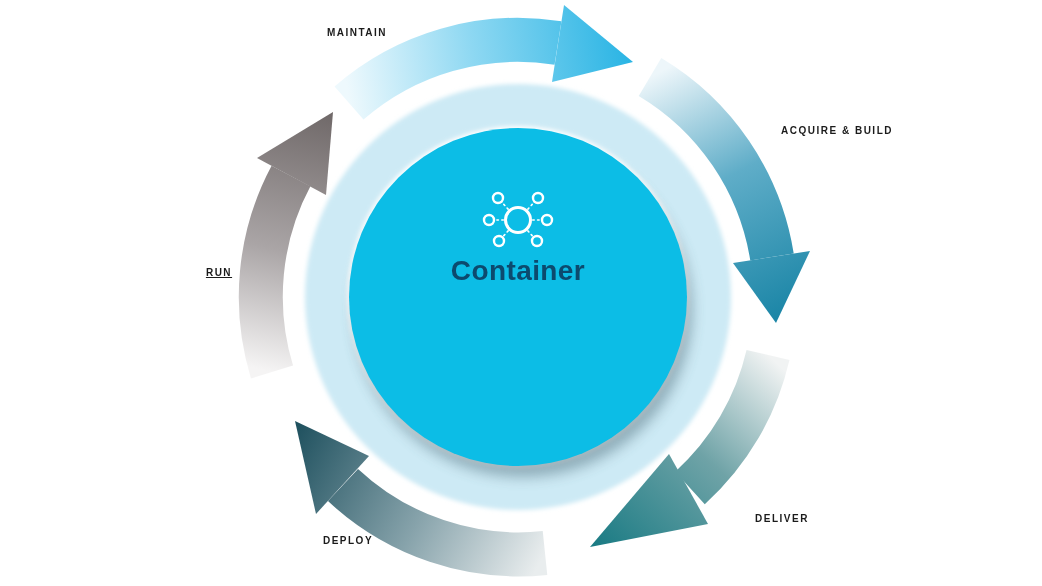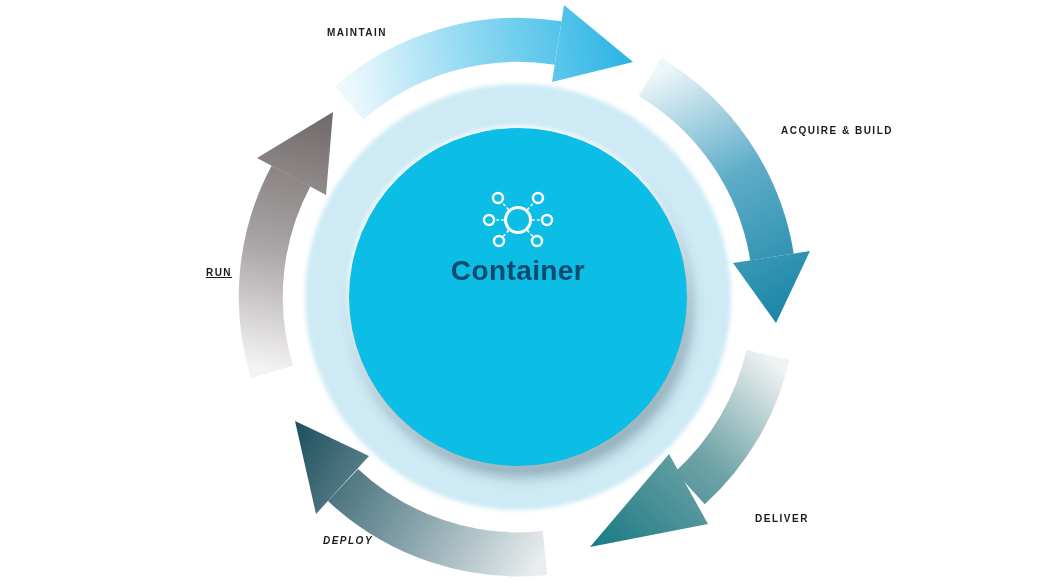--- a/index.html
+++ b/index.html
@@ -46,21 +46,21 @@
     color: #1b1b1b;
     font-size: 10px;
     line-height: 15px;
     font-weight: 800;
     letter-spacing: 1.5px;
     white-space: nowrap;
   }
   .lbl-maintain { left: 357px; top: 25px; }
   .lbl-acquire  { left: 837px; top: 123px; }
   .lbl-deliver  { left: 782px; top: 463px; margin-top: 48px; }
-  .lbl-deploy   { left: 348px; top: 533px; font-style: italic; }
+  .lbl-deploy   { left: 348px; top: 533px; }
   .lbl-run      { left: 219px; top: 265px; text-decoration: underline; }
 </style>
 </head>
 <body>
 
 <div class="stage">
 
   <svg class="cycle-svg" width="1042" height="586" viewBox="0 0 1042 586">
     <defs>
       <filter id="softEdge" x="-20%" y="-20%" width="140%" height="140%">

